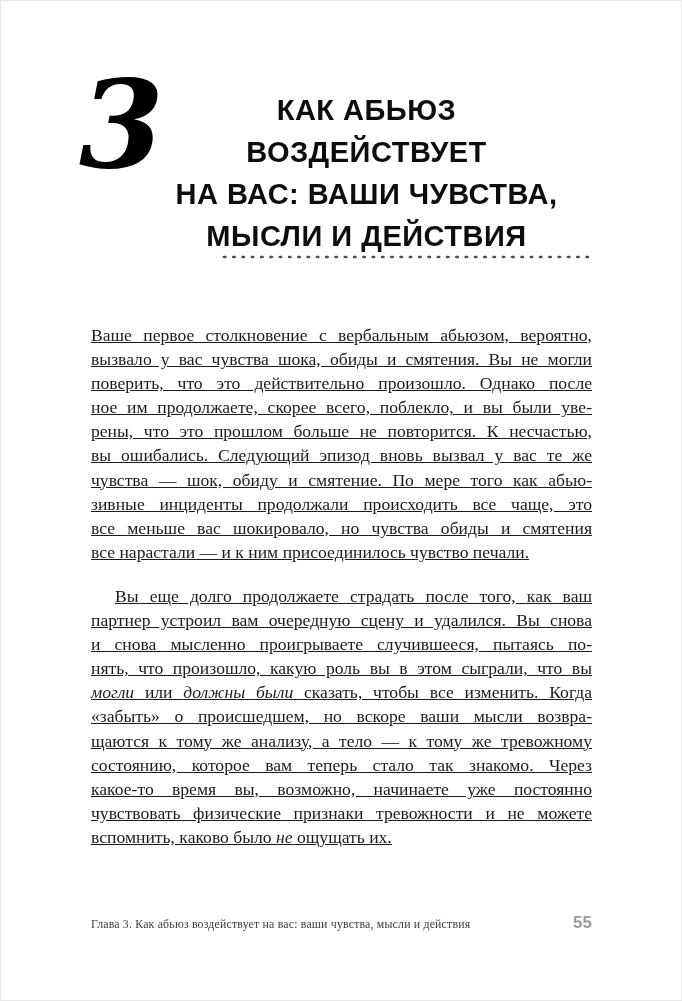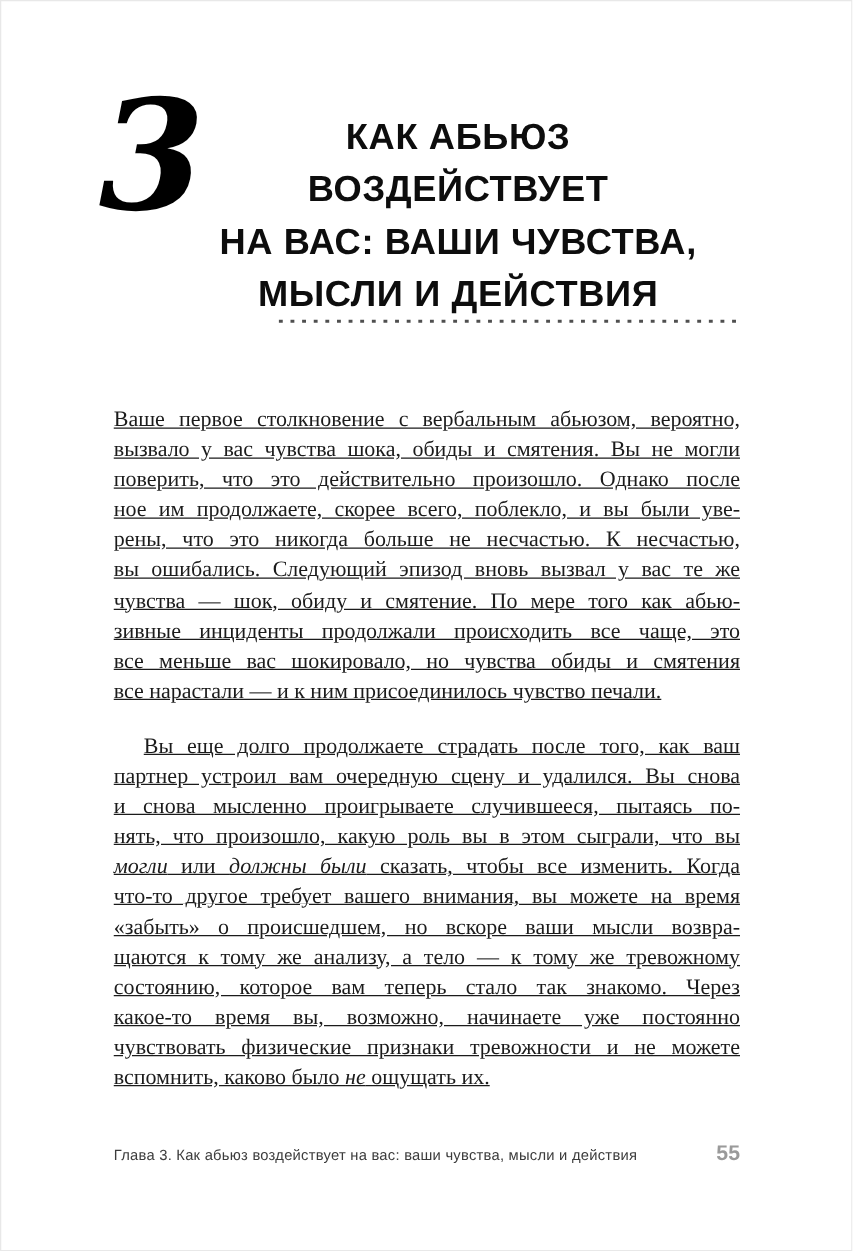--- a/index.html
+++ b/index.html
@@ -86,21 +86,21 @@
   .footer {
     position: absolute;
     left: 90px;
     right: 89px;
     top: 912px;
     display: flex;
     justify-content: space-between;
     align-items: baseline;
   }
   .running-title {
-    font-family: Liberation Sans, sans-serif;
+    font-family: Liberation Serif, serif;
     font-size: 11.8px;
     letter-spacing: 0.2px;
     color: #3c3c3c;
   }
   .page-number {
     font-family: Liberation Sans, sans-serif;
     font-size: 17px;
     font-weight: bold;
     color: #9a9a9a;
   }
@@ -120,34 +120,33 @@
   </div>
 
   <div class="dotted-rule"></div>
 
   <div class="body-text">
       <div class="paragraph">
         <div class="body-line">Ваше первое столкновение с вербальным абьюзом, вероятно,</div>
         <div class="body-line">вызвало у вас чувства шока, обиды и смятения. Вы не могли</div>
         <div class="body-line">поверить, что это действительно произошло. Однако после</div>
         <div class="body-line">ное им продолжаете, скорее всего, поблекло, и вы были уве-</div>
-        <div class="body-line">рены, что это никогда больше не несчастью. К несчастью,</div>
+        <div class="body-line">рены, что это прошлом больше не повторится. К несчастью,</div>
         <div class="body-line">вы ошибались. Следующий эпизод вновь вызвал у вас те же</div>
         <div class="body-line">чувства — шок, обиду и смятение. По мере того как абью-</div>
         <div class="body-line">зивные инциденты продолжали происходить все чаще, это</div>
         <div class="body-line">все меньше вас шокировало, но чувства обиды и смятения</div>
         <div class="body-line last">все нарастали — и к ним присоединилось чувство печали.</div>
       </div>
       <div class="paragraph">
         <div class="body-line indent">Вы еще долго продолжаете страдать после того, как ваш</div>
         <div class="body-line">партнер устроил вам очередную сцену и удалился. Вы снова</div>
         <div class="body-line">и снова мысленно проигрываете случившееся, пытаясь по-</div>
         <div class="body-line">нять, что произошло, какую роль вы в этом сыграли, что вы</div>
         <div class="body-line"><i>могли</i> или <i>должны были</i> сказать, чтобы все изменить. Когда</div>
-        <div class="body-line">что-то другое требует вашего внимания, вы можете на время</div>
         <div class="body-line">«забыть» о происшедшем, но вскоре ваши мысли возвра-</div>
         <div class="body-line">щаются к тому же анализу, а тело — к тому же тревожному</div>
         <div class="body-line">состоянию, которое вам теперь стало так знакомо. Через</div>
         <div class="body-line">какое-то время вы, возможно, начинаете уже постоянно</div>
         <div class="body-line">чувствовать физические признаки тревожности и не можете</div>
         <div class="body-line last">вспомнить, каково было <i>не</i> ощущать их.</div>
       </div>
     </div>
 
   <div class="footer">

